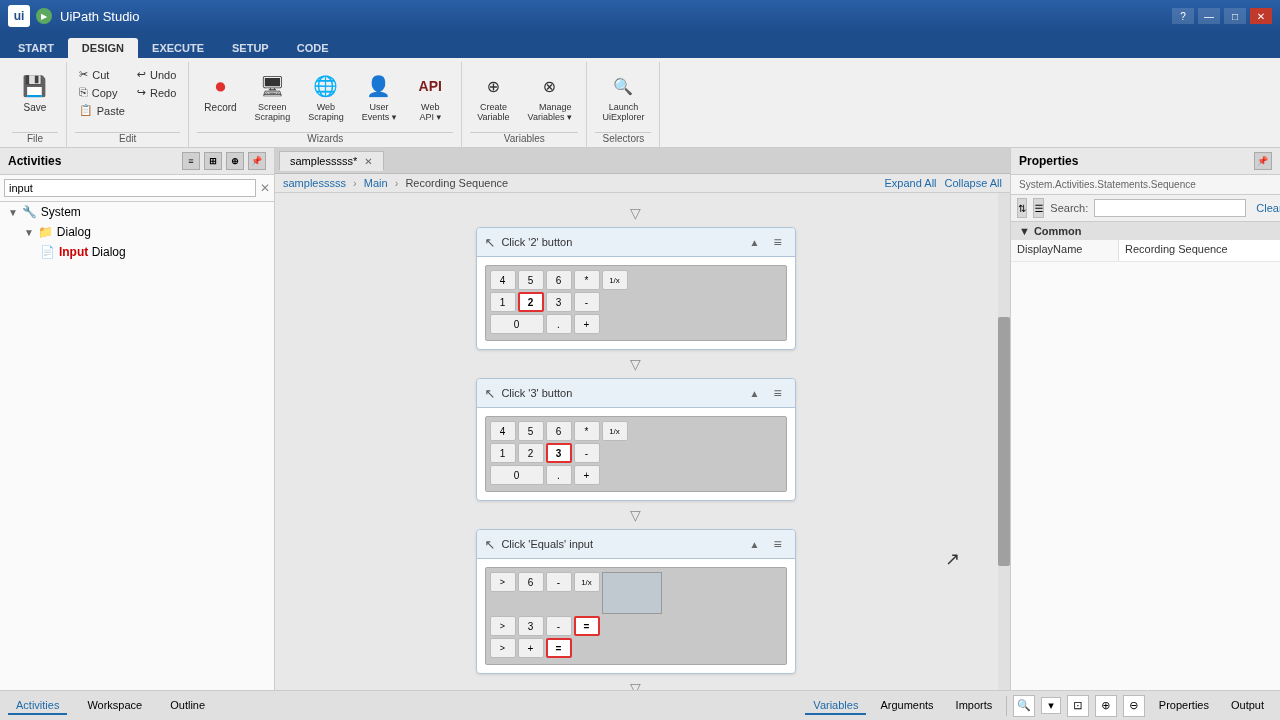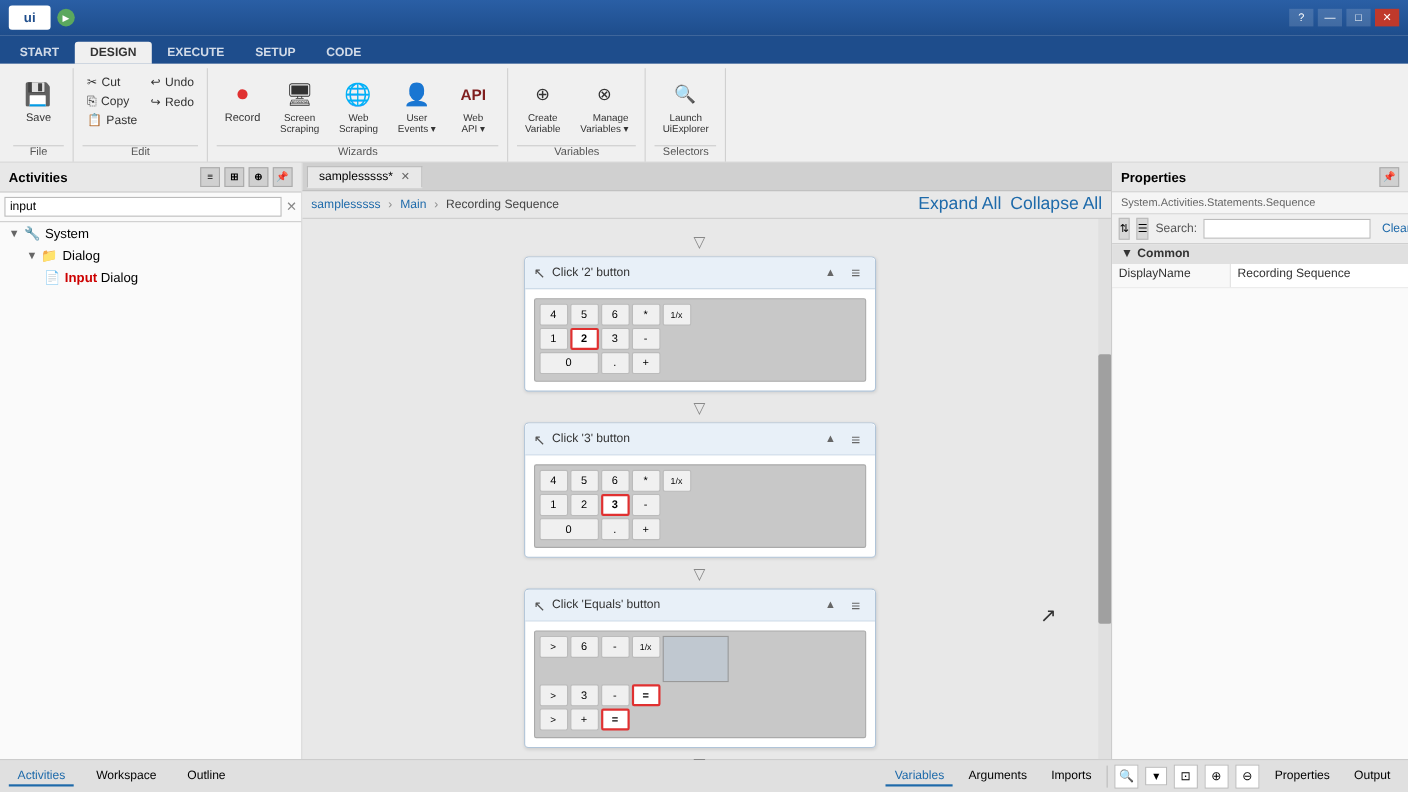--- a/index.html
+++ b/index.html
@@ -8,21 +8,21 @@
     
     #title-bar {
       height: 32px;
       background: linear-gradient(to bottom, #2a5fa5, #1e4d8c);
       display: flex;
       align-items: center;
       padding: 0 8px;
       color: white;
     }
     #title-bar .logo {
-      width: 38px; height: 22px;
+      width: 22px; height: 22px;
       background: white;
       border-radius: 3px;
       display: flex; align-items: center; justify-content: center;
       margin-right: 6px;
       color: #1e4d8c;
       font-weight: bold;
       font-size: 12px;
     }
     #title-bar .play-btn {
       width: 16px; height: 16px;
@@ -233,21 +233,21 @@
       background: #e8e8e8;
       border-bottom: 1px solid #ccc;
       display: flex;
       align-items: center;
       justify-content: space-between;
     }
     .breadcrumb-links a { color: #1e6aaa; text-decoration: none; }
     .breadcrumb-sep { color: #888; margin: 0 4px; }
     .breadcrumb-actions { display: flex; gap: 8px; }
     .expand-btn {
-      font-size: 16px;
+      font-size: 11px;
       color: #1e6aaa;
       cursor: pointer;
       text-align: center;
     }
 
     
     #canvas-content {
       flex: 1;
       overflow-y: auto;
       overflow-x: hidden;
@@ -470,20 +470,21 @@
     }
   </style>
 </head>
 <body>
 
 <div id="title-bar">
   <div class="logo">
     <span>ui</span>
   </div>
   <div class="play-btn">▶</div>
+  <span class="app-title">UiPath Studio</span>
   <div class="win-controls">
     <button class="win-btn">?</button>
     <button class="win-btn">—</button>
     <button class="win-btn">□</button>
     <button class="win-btn close">✕</button>
   </div>
 </div>
 
 <div id="ribbon-tabs">
   <div class="ribbon-tab">START</div>
@@ -717,21 +718,21 @@
               </div>
             </div>
           </div>
         </div>
 
         <div class="activity-connector">▽</div>
 
         <div class="activity-block">
           <div class="activity-header">
             <span style="font-size:13px; color:#555;">↖</span>
-            <span class="activity-title">Click 'Equals' button</span>
+            <span class="activity-title">Click 'Equals' input</span>
             <div class="activity-collapse-btn">▲</div>
             <div class="activity-menu-btn">≡</div>
           </div>
           <div class="activity-body">
             <div class="calc-preview">
               <div class="calc-row">
                 <div class="calc-btn" style="font-size:9px;">&gt;</div>
                 <div class="calc-btn">6</div>
                 <div class="calc-btn">-</div>
                 <div class="calc-btn" style="font-size:8px;">1/x</div>

